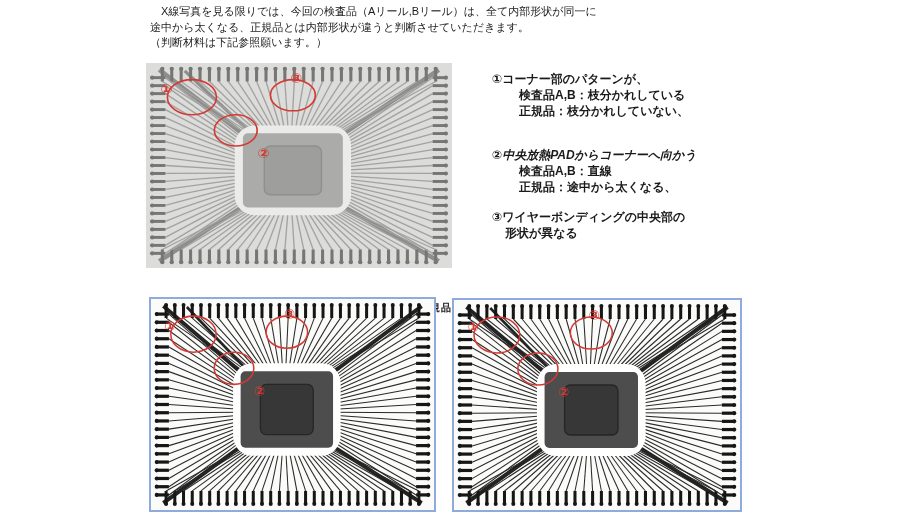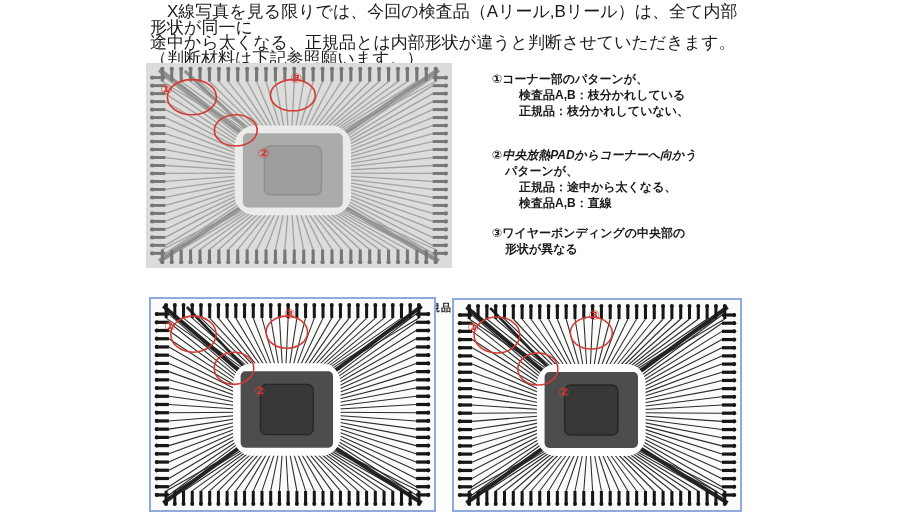--- a/index.html
+++ b/index.html
@@ -1,20 +1,20 @@
 <!DOCTYPE html>
 <html><head>
 <meta charset="utf-8">
 <style>
   html,body{margin:0;padding:0;}
   body{
     width:912px;height:526px;position:relative;background:#ffffff;overflow:hidden;
     font-family:"Liberation Sans","DejaVu Sans",sans-serif;color:#1a1a1a;
   }
-  .intro{position:absolute;left:150px;top:4px;width:600px;font-size:17px;line-height:15.6px;}
+  .intro{position:absolute;left:150px;top:4px;width:600px;font-size:11px;line-height:15.6px;}
   .fig-genuine{position:absolute;left:146px;top:63px;width:306px;height:205px;margin:0;padding:0;}
   .fig-genuine svg,.fig-sample svg{display:block;width:100%;height:100%;}
   .caption-genuine{
     position:absolute;left:146px;top:271px;width:306px;text-align:right;
     font-size:10px;font-weight:600;letter-spacing:1px;margin-top:30px;
   }
   .notes{position:absolute;left:492px;top:71px;width:256px;font-size:12px;line-height:16px;font-weight:600;}
   .notes .ind1{padding-left:13px;}
   .notes .ind2{padding-left:27px;}
   .notes .gap-lg{margin-top:28px;font-style:italic;}
@@ -376,23 +376,22 @@
       </g>
     </svg>
 </figure>
 <div class="caption-genuine">正規品</div>
 
 <div class="notes">
   <div>①コーナー部のパターンが、</div>
   <div class="ind2">検査品A,B：枝分かれしている</div>
   <div class="ind2">正規品：枝分かれしていない、</div>
   <div class="gap-lg">②中央放熱PADからコーナーへ向かう</div>
-  <div class="ind1">パターンが、</div>
+  <div class="ind2">検査品A,B：直線</div>
   <div class="ind2">正規品：途中から太くなる、</div>
-  <div class="ind2">検査品A,B：直線</div>
   <div class="gap-md">③ワイヤーボンディングの中央部の</div>
   <div class="ind1">形状が異なる</div>
 </div>
 
 <figure class="fig-sample fig-sample-a" style="border-color: rgb(143, 170, 220);">
   <svg id="chip-a" viewBox="0 0 300 210" preserveAspectRatio="none">
       <rect x="0" y="0" width="300" height="210" fill="#fbfbfa"></rect>
       <g>
         <line x1="13" y1="7" x2="98" y2="75" stroke="#222222" stroke-width="4"></line>
         <line x1="287" y1="7" x2="190" y2="75" stroke="#222222" stroke-width="4"></line>

